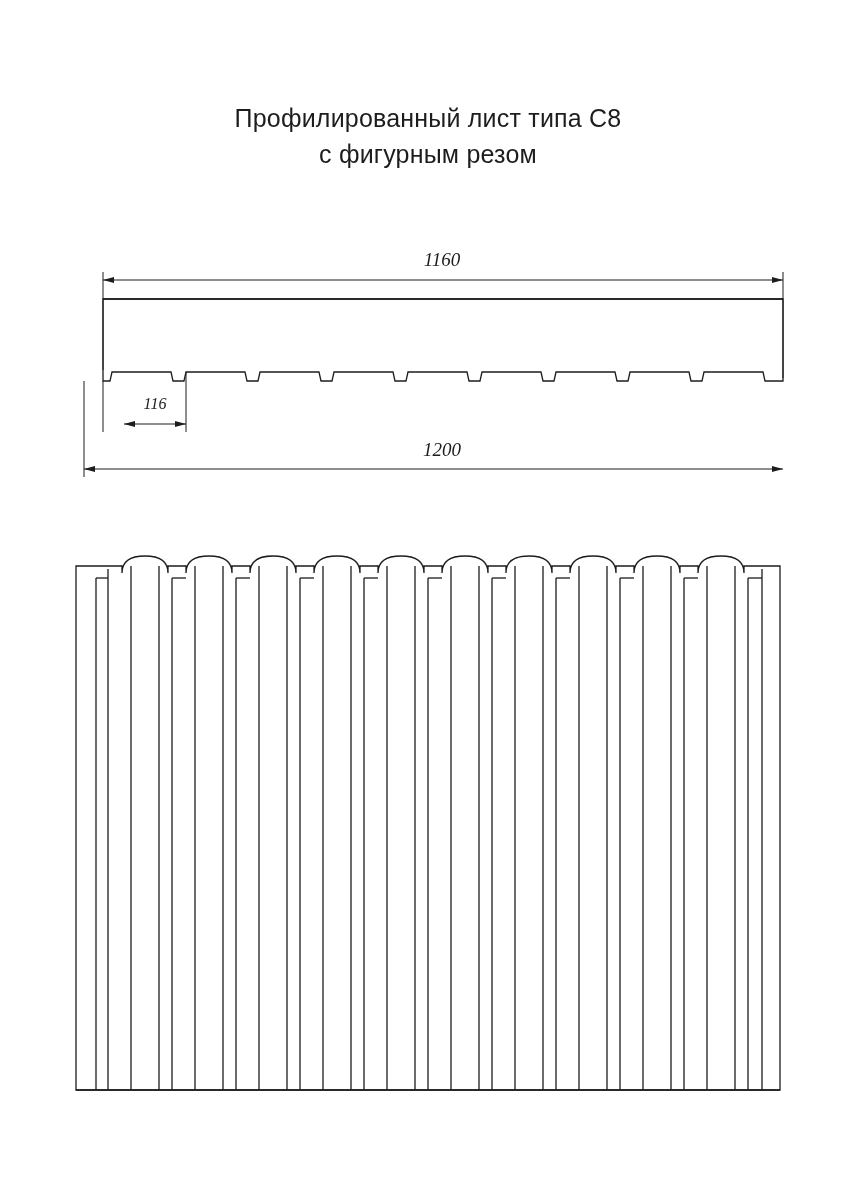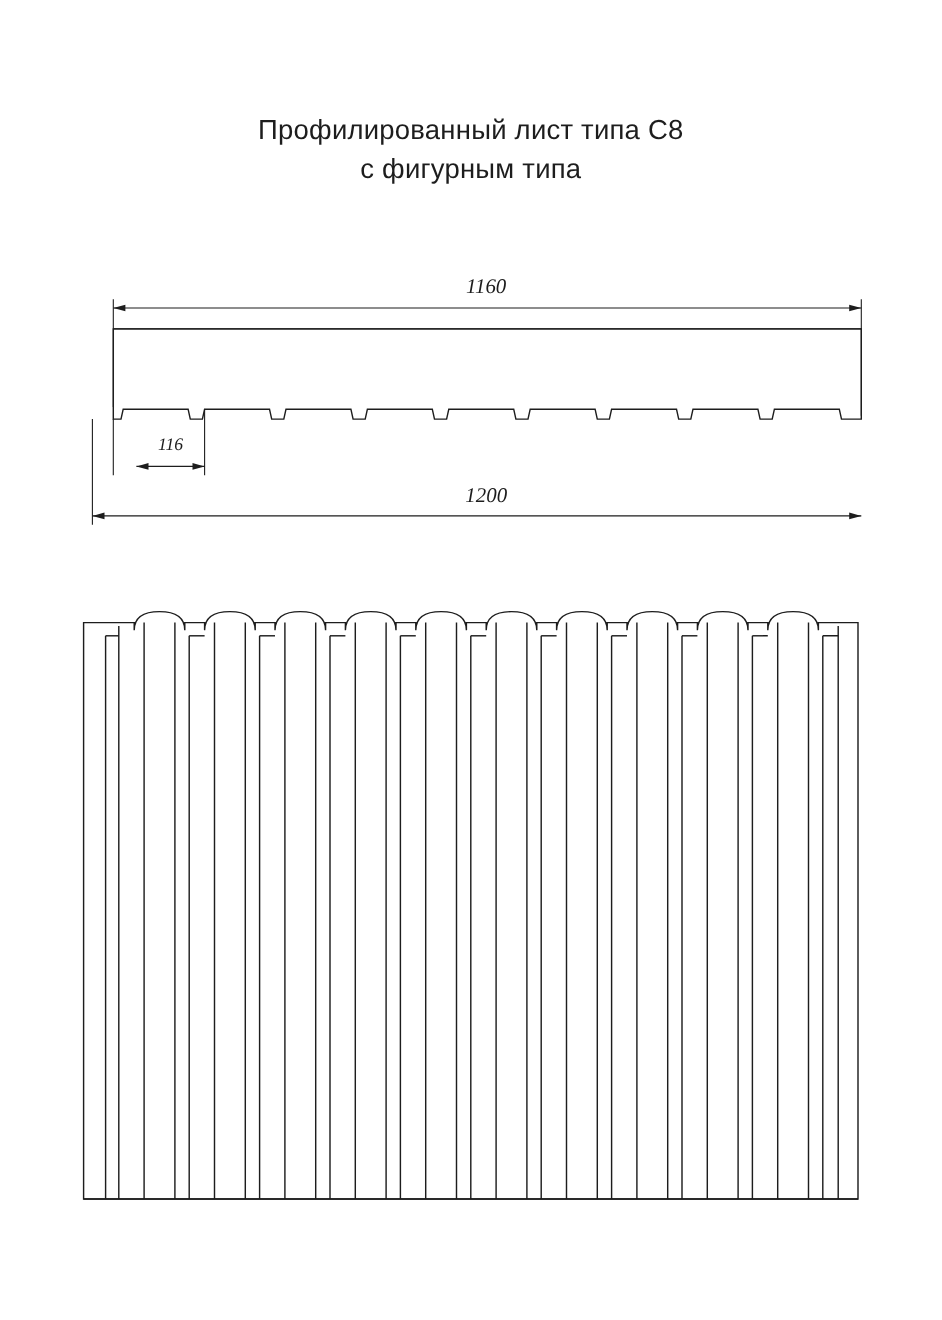--- a/index.html
+++ b/index.html
@@ -52,21 +52,21 @@
     fill: #1d1d1d;
   }
 </style>
 </head>
 <body>
 
 <div class="page">
 
   <div class="title-block">
     <div class="title-line">Профилированный лист типа С8</div>
-    <div class="title-line">с фигурным типа</div>
+    <div class="title-line">с фигурным резом</div>
   </div>
 
   <svg class="drawing-svg" width="856" height="1200" viewBox="0 0 856 1200">
 
     <g>
 
       <g>
         <line x1="103" y1="280" x2="783" y2="280" stroke="#1d1d1d" stroke-width="1"></line>
 
         <polygon points="103,280 114,277 114,283" fill="#1d1d1d"></polygon>

